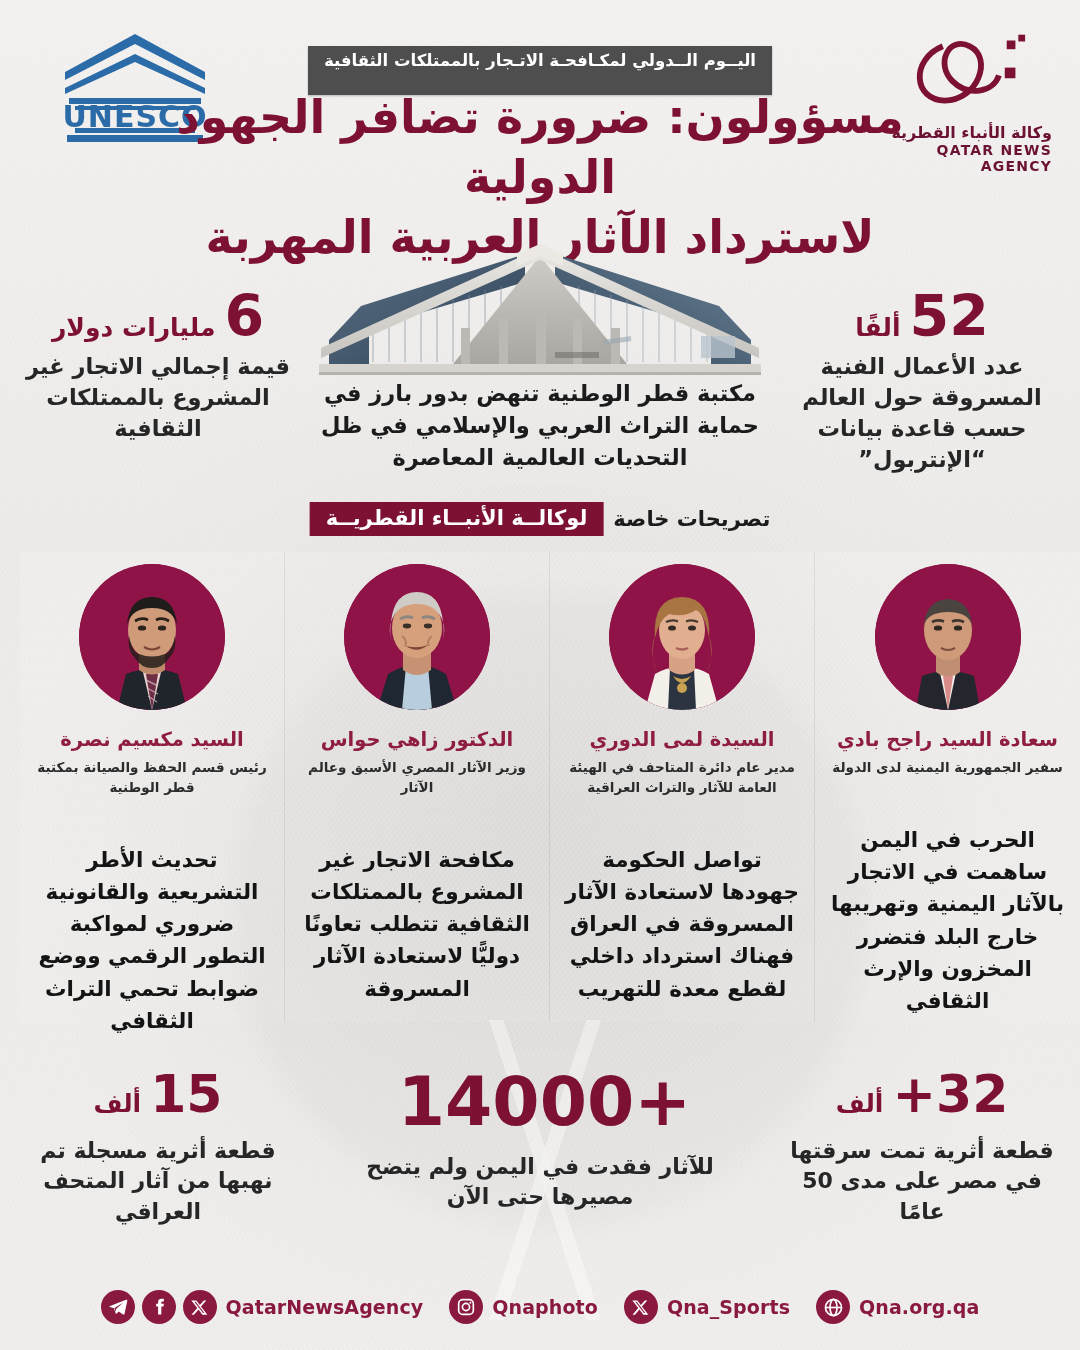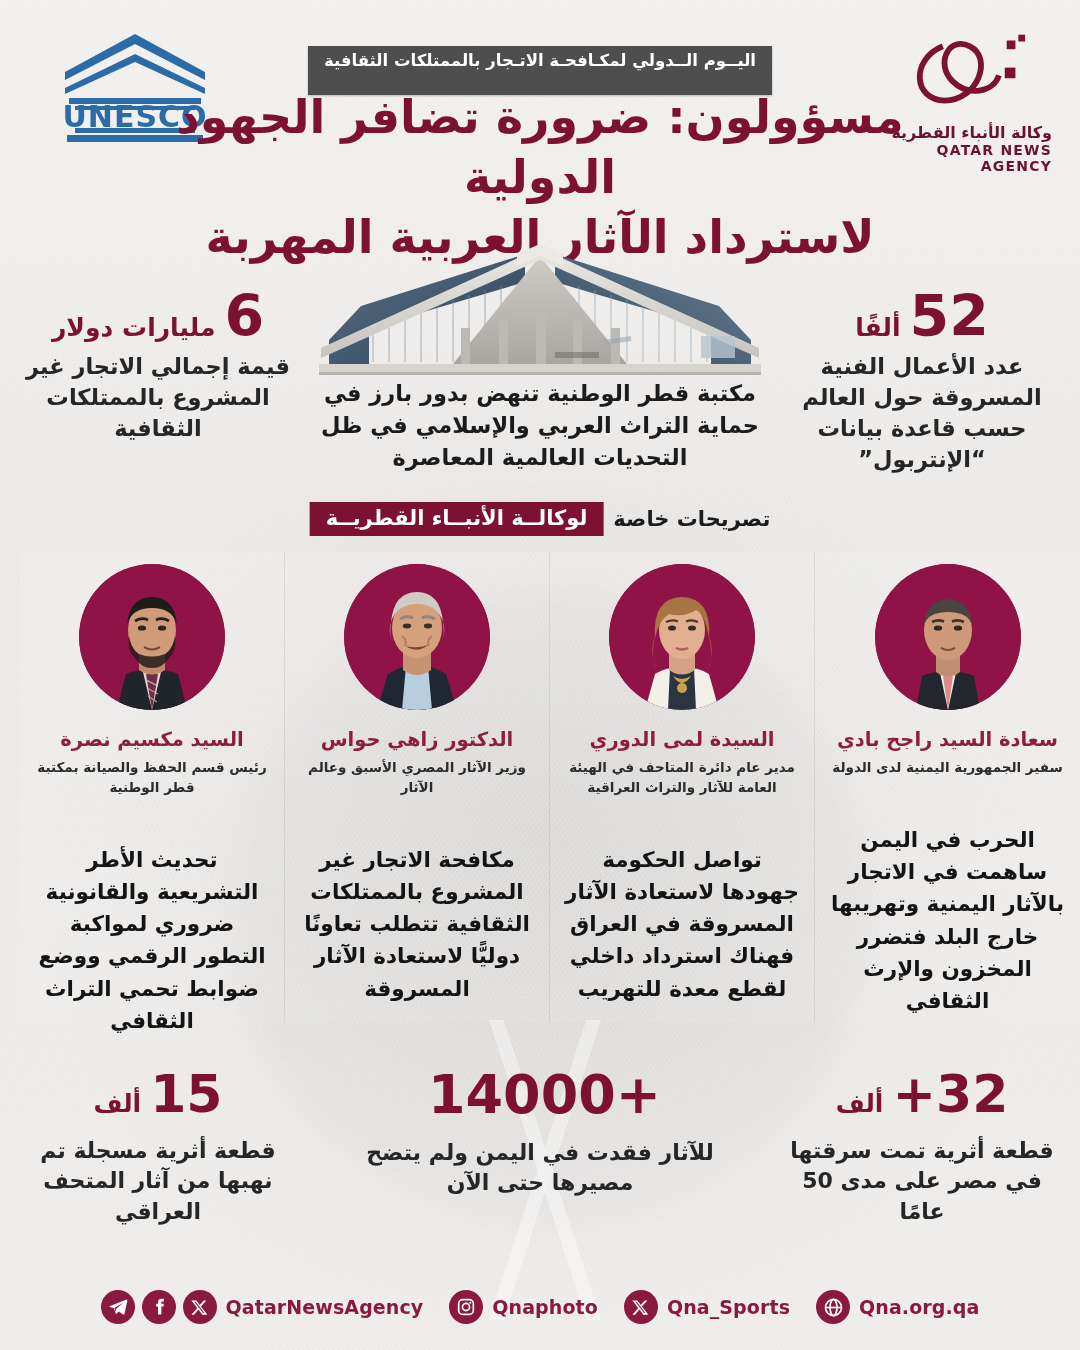--- a/index.html
+++ b/index.html
@@ -100,21 +100,21 @@
   }
   .avatar svg{display:block;width:146px;height:146px;}
   .sp-name{margin-top:18px;font-size:19.5px;font-weight:800;color:#8f1d42;line-height:1.2;text-align:center;}
   .sp-role{margin-top:7px;font-size:13.5px;line-height:1.45;color:#2c2c2c;font-weight:600;}
   .sp-quote{margin-top:46px;font-size:21.5px;line-height:1.5;color:#141414;font-weight:600;}
 
   
   #stat-b-left{left:18px;top:1068px;}
   #stat-b-mid{left:50%;margin-left:-175px;top:1068px;width:350px;}
   #stat-b-right{right:18px;top:1068px;}
-  #stat-b-mid .num{font-size:54px;}
+  #stat-b-mid .num{font-size:68px;}
   .stat.bottom .num{font-size:52px;}
   .stat.bottom .desc{font-size:22px;margin-top:16px;}
 
   
   .footer{
     position:absolute;left:0;bottom:26px;width:1080px;
     display:flex;align-items:center;justify-content:center;gap:0;direction:ltr;
   }
   .soc{display:flex;align-items:center;gap:9px;}
   .soc + .soc{margin-left:26px;}

